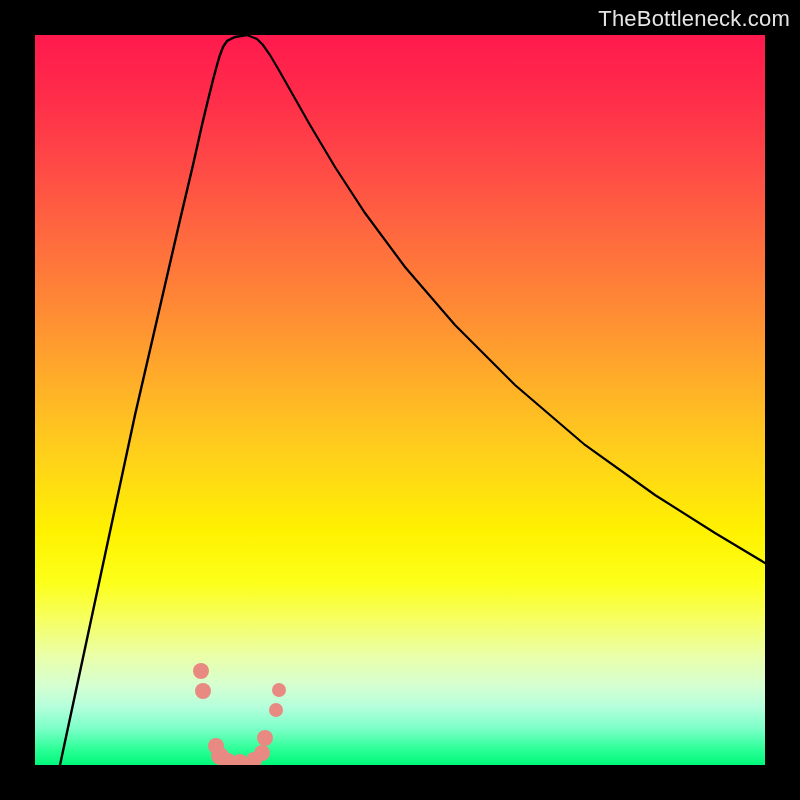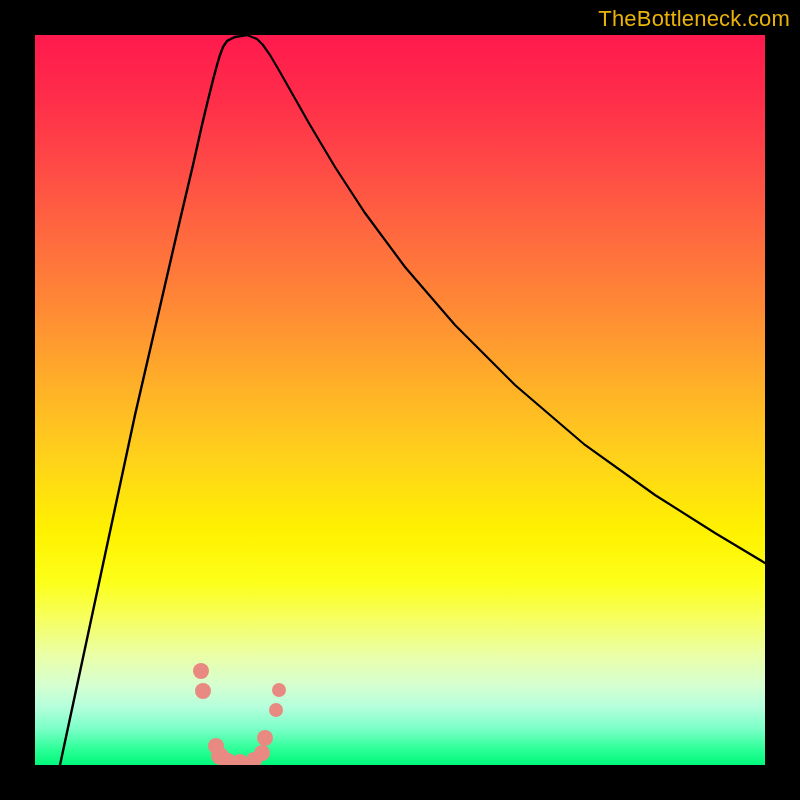--- a/index.html
+++ b/index.html
@@ -47,21 +47,21 @@
       #b5ffdc 92%,
       #7cffc8 95%,
       #29ff95 98%,
       #00f77a 100%
     );
   }
   .watermark {
     position: absolute;
     top: 6px;
     right: 10px;
-    color: #eab308;
+    color: #e5e5e5;
     font-size: 22px;
     font-weight: 500;
     letter-spacing: 0.2px;
     user-select: none;
     margin-left: 16px;
   }
   svg.lines {
     position: absolute;
     inset: 0;
   }

